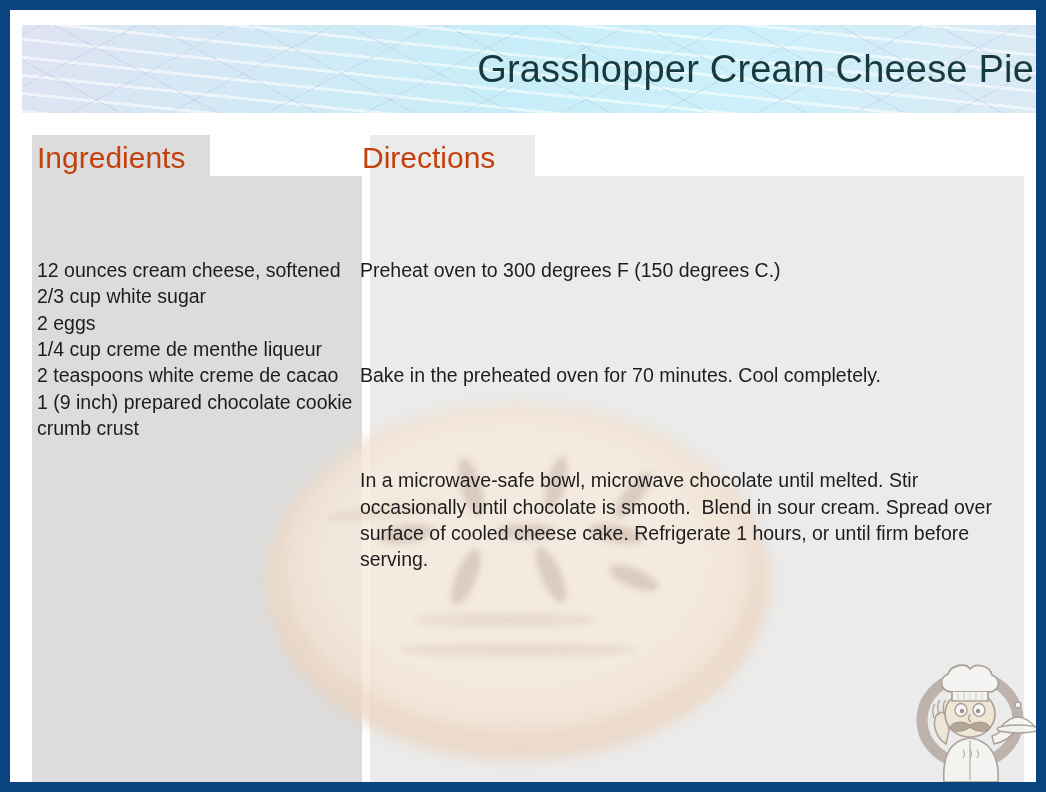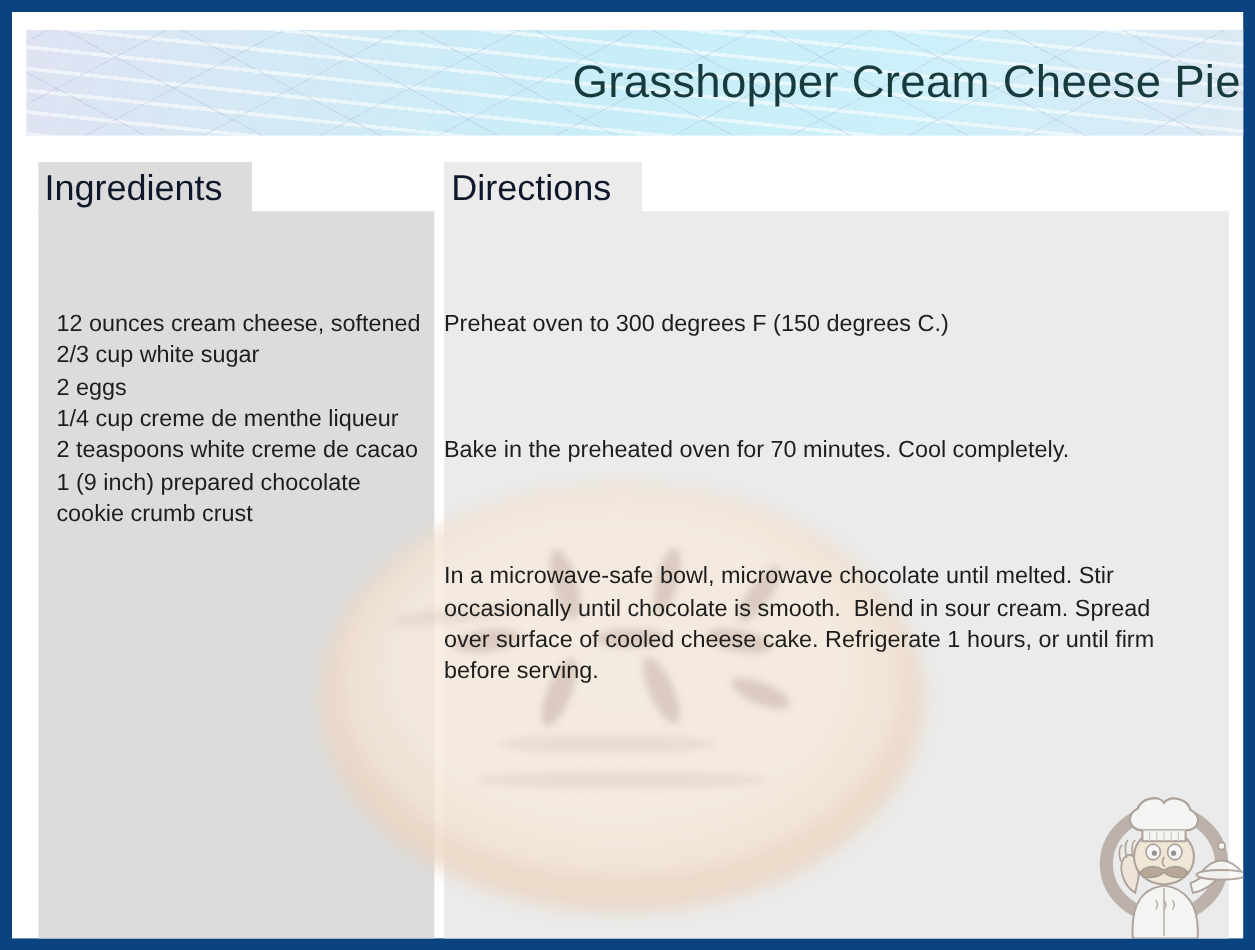--- a/index.html
+++ b/index.html
@@ -104,45 +104,45 @@
     left: 360px;
     top: 125px;
     width: 165px;
     height: 42px;
     background: #ebebeb;
   }
 
   .panel-heading {
     position: absolute;
     font-size: 30px;
-    color: #0f172a;
+    color: #c2410c;
     white-space: nowrap;
   }
   #ingredients-heading { left: 27px; top: 131px; }
-  #directions-heading  { left: 366px; top: 131px; }
+  #directions-heading  { left: 352px; top: 131px; }
 
   
   .panel-text {
     position: absolute;
     color: #1d1d1d;
     font-size: 19.5px;
     line-height: 26.4px;
     white-space: pre-wrap;
   }
   #ingredients-text {
     left: 25px;
     top: 194px;
     width: 322px;
   }
   #directions-text {
     left: 348px;
     top: 194px;
     width: 640px;
   }
-  .para { margin: 0 0 26px 12px; }
+  .para { margin: 0 0 26px 2px; }
   .para:last-child { margin-bottom: 0; }
 
   
   #chef-logo {
     position: absolute;
     left: 898px;
     top: 648px;
     width: 130px;
     height: 128px;
     opacity: 0.55;

